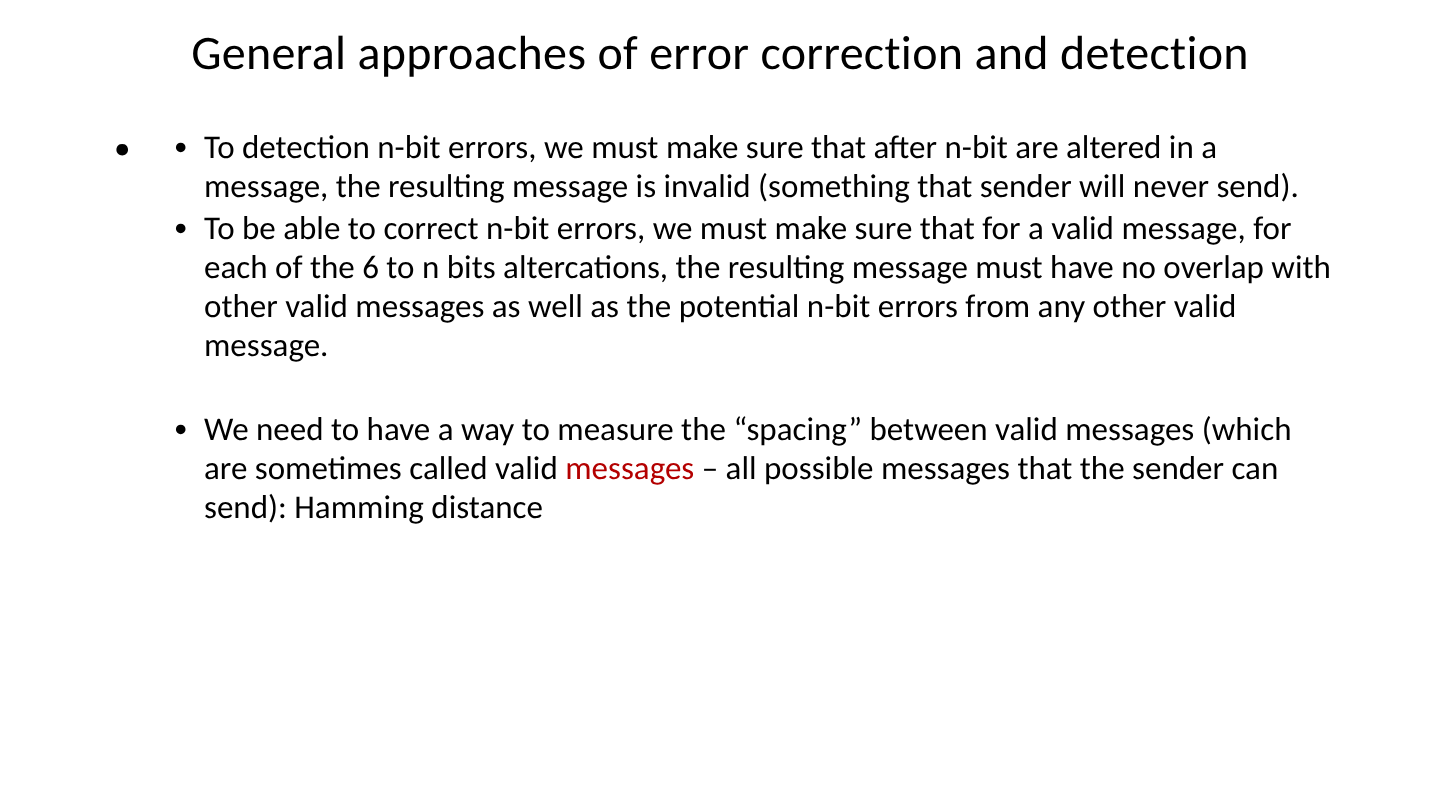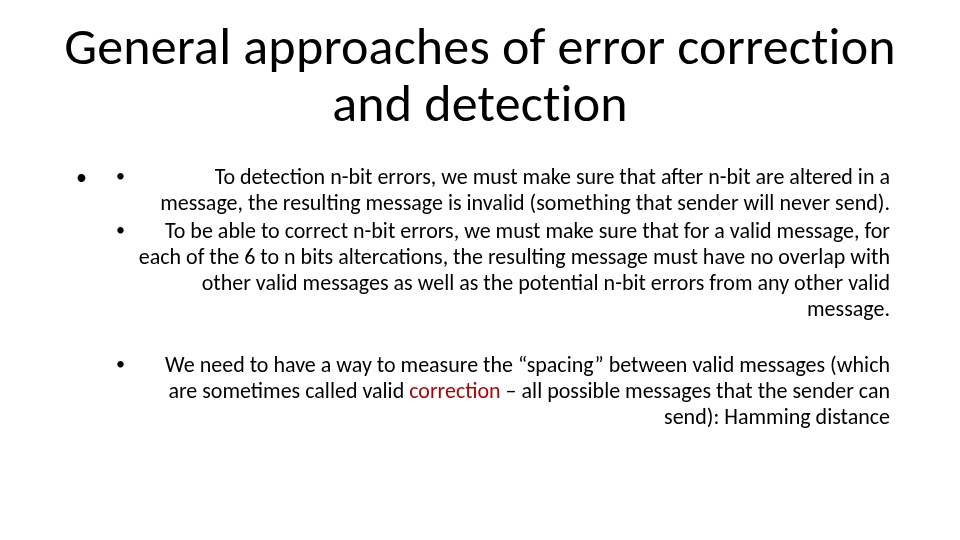--- a/index.html
+++ b/index.html
@@ -12,21 +12,21 @@
     color: #000;
     overflow: hidden;
   }
   .slide {
     width: 960px;
     height: 540px;
     position: relative;
     box-sizing: border-box;
   }
   .title {
-    font-size: 52px;
+    font-size: 32px;
     font-weight: 400;
     text-align: center;
     line-height: 1.1;
     padding: 18px 60px 0 60px;
     letter-spacing: 0.2px;
   }
   .body {
     padding: 22px 70px 0 70px;
   }
   ul {
@@ -52,21 +52,20 @@
   .level2 {
     margin-top: 10px;
   }
   .level2 > li {
     font-size: 22px;
     line-height: 1.18;
     position: relative;
     padding-left: 24px;
     margin-left: 16px;
     margin-bottom: 2px;
-    text-align: right;
   }
   .level2 > li::before {
     content: "•";
     position: absolute;
     left: 4px;
     top: 0;
     font-size: 18px;
     line-height: 1.4;
   }
   .gap {
@@ -85,19 +84,19 @@
   <div class="body">
     <ul class="level1">
       <li>
         <ul class="level2">
           <li>To detection n-bit errors, we must make sure that after n-bit are altered in a message, the resulting message is invalid (something that sender will never send).</li>
           <li>To be able to correct n-bit errors, we must make sure that for a valid message, for each of the 6 to n bits altercations, the resulting message must have no overlap with other valid messages as well as the potential n-bit errors from any other valid message.</li>
         </ul>
         <div class="gap"></div>
         <ul class="level2">
           <li>
-            <span>We need to have a way to measure the “spacing” between valid messages (which are sometimes called valid </span><span class="codeword">correction</span><span> – all possible messages that the sender can send): Hamming distance</span>
+            <span>We need to have a way to measure the “spacing” between valid messages (which are sometimes called valid </span><span class="codeword">messages</span><span> – all possible messages that the sender can send): Hamming distance</span>
           </li>
         </ul>
       </li>
     </ul>
   </div>
 </div>
 
 </body></html>

